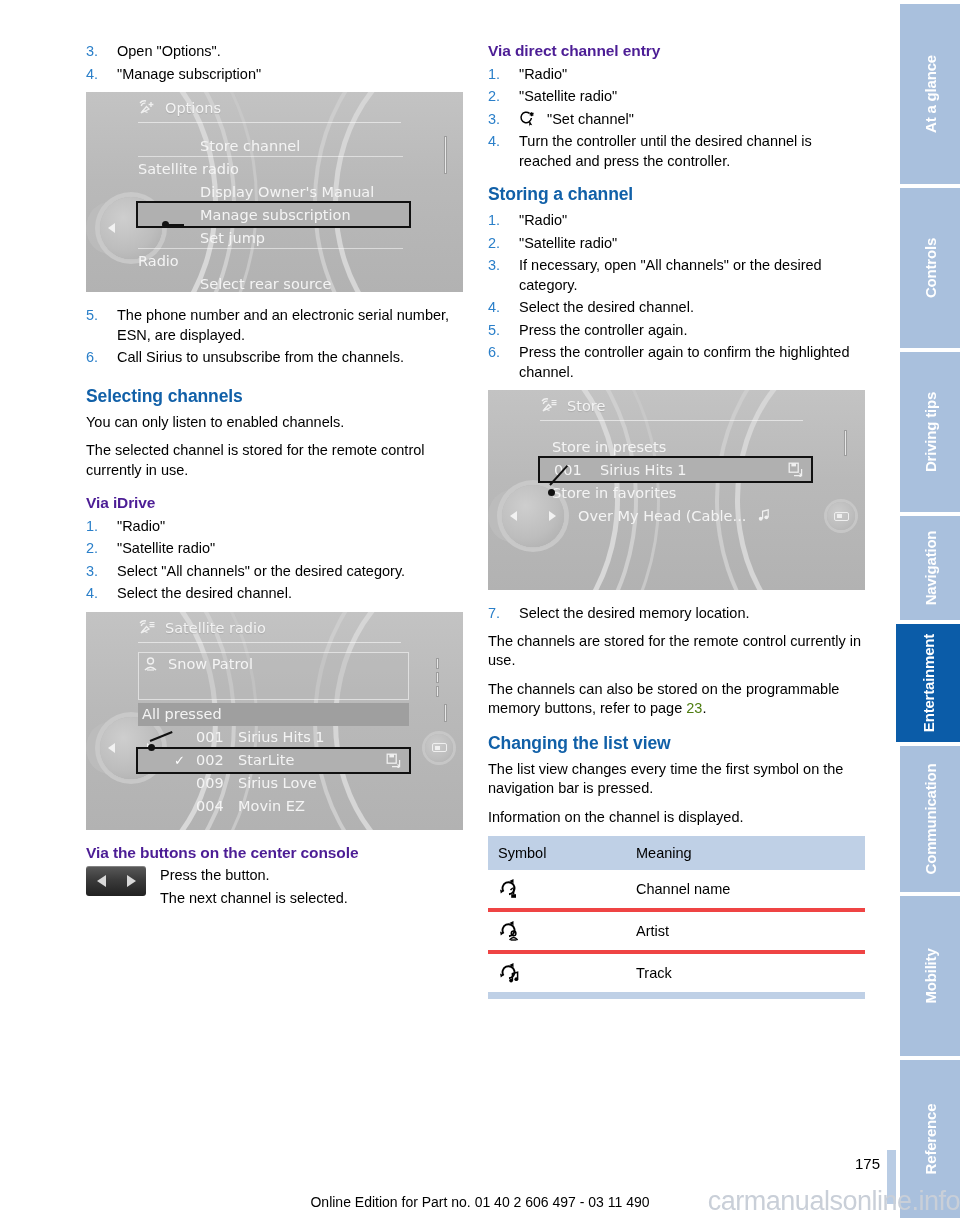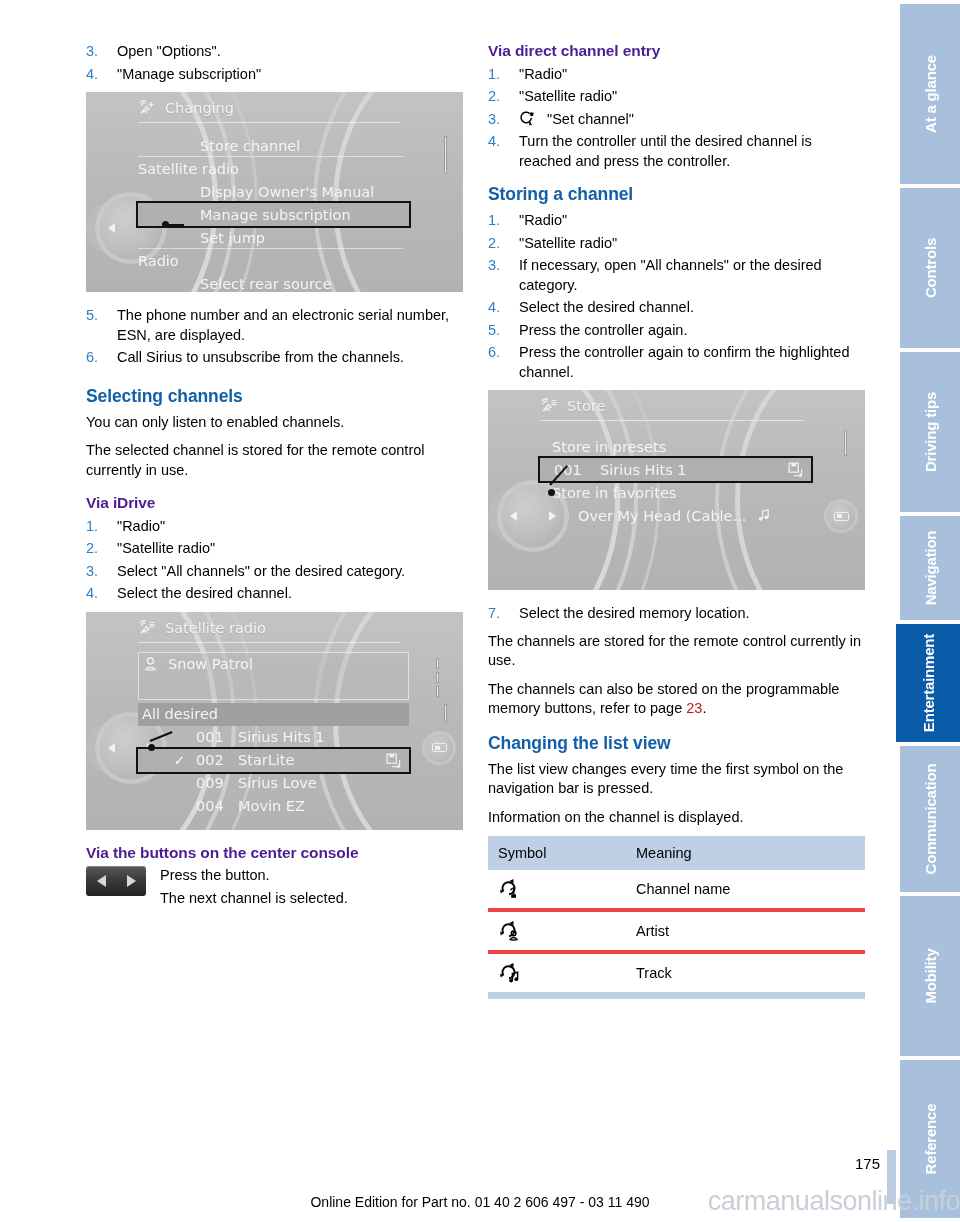--- a/index.html
+++ b/index.html
@@ -64,21 +64,21 @@
     font-size:14.5px;
     line-height:19.5px;
     margin-bottom:3px;
   }
   ol.steps li .num {
     position:absolute;
     left:0; top:0;
     color:#2a7fc9;
     font-size:14.5px;
   }
-  .pagelink { color:#b91c1c; }
+  .pagelink { color:#4d7c0f; }
 
   
   .idrive {
     position:relative;
     width:377px;
     background:linear-gradient(180deg,#c3c3c3 0%, #b9b9b9 45%, #b2b2b2 100%);
     overflow:hidden;
     font-family:"DejaVu Sans", sans-serif;
     margin:6px 0 14px 0;
   }
@@ -380,21 +380,21 @@
         </div>
 
         <div class="idv-title">
           <svg width="18" height="16" viewBox="0 0 18 16">
             <path d="M2 3 A6 6 0 0 1 8 1" fill="none" stroke="#f0f0f0" stroke-width="1.4"></path>
             <path d="M3.2 6 A4 4 0 0 1 7.4 3.2" fill="none" stroke="#f0f0f0" stroke-width="1.3"></path>
             <path d="M3 13 L8.5 6.5 L11 9 Z" fill="none" stroke="#f0f0f0" stroke-width="1.3"></path>
             <path d="M4.5 10.5 L9.5 12.5" stroke="#f0f0f0" stroke-width="1.2"></path>
             <path d="M13 2 L13 7 M10.6 4.5 L15.4 4.5" stroke="#f0f0f0" stroke-width="1.4"></path>
           </svg>
-          <span class="label">Changing</span>
+          <span class="label">Options</span>
         </div>
         <div class="idv-divider"></div>
 
         <div class="tick" style="right:16px; top:44px; height:38px;"></div>
 
         <div class="idv-list" style="top:42px;">
           <div class="idv-row indent3 sep-below">
             <span>Store channel</span>
           </div>
           <div class="idv-row indent1">
@@ -509,21 +509,21 @@
               <path d="M6 11 V3 L12 1.5 V9.5" fill="none" stroke="#f0f0f0" stroke-width="1.3"></path>
               <circle cx="4" cy="11" r="2.1" fill="#f0f0f0"></circle>
               <circle cx="10" cy="9.5" r="2.1" fill="#f0f0f0"></circle>
             </svg>
             <span>Chasing Cars</span>
           </div>
         </div>
 
         <div class="idv-list" style="top:91px;">
           <div class="idv-row grayband" style="padding-left:4px;">
-            <span>All desired</span>
+            <span>All pressed</span>
           </div>
           <div class="idv-row" style="padding-left:58px;">
             <span class="idv-chnum">001</span>
             <span>Sirius Hits 1</span>
           </div>
           <div class="idv-row highlight" style="padding-left:58px;">
             <span class="idv-check">✓</span>
             <span class="idv-chnum">002</span>
             <span>StarLite</span>
             <svg style="position:absolute;right:8px;top:4px;" width="15" height="15" viewBox="0 0 15 15">

